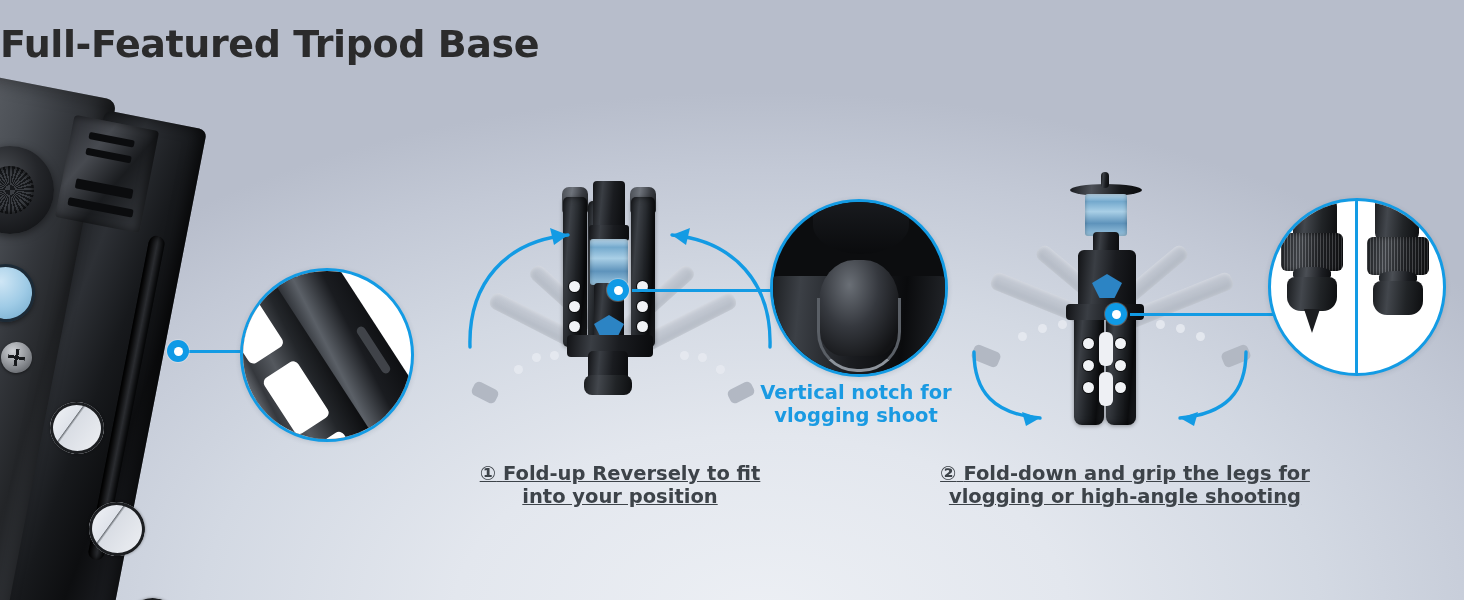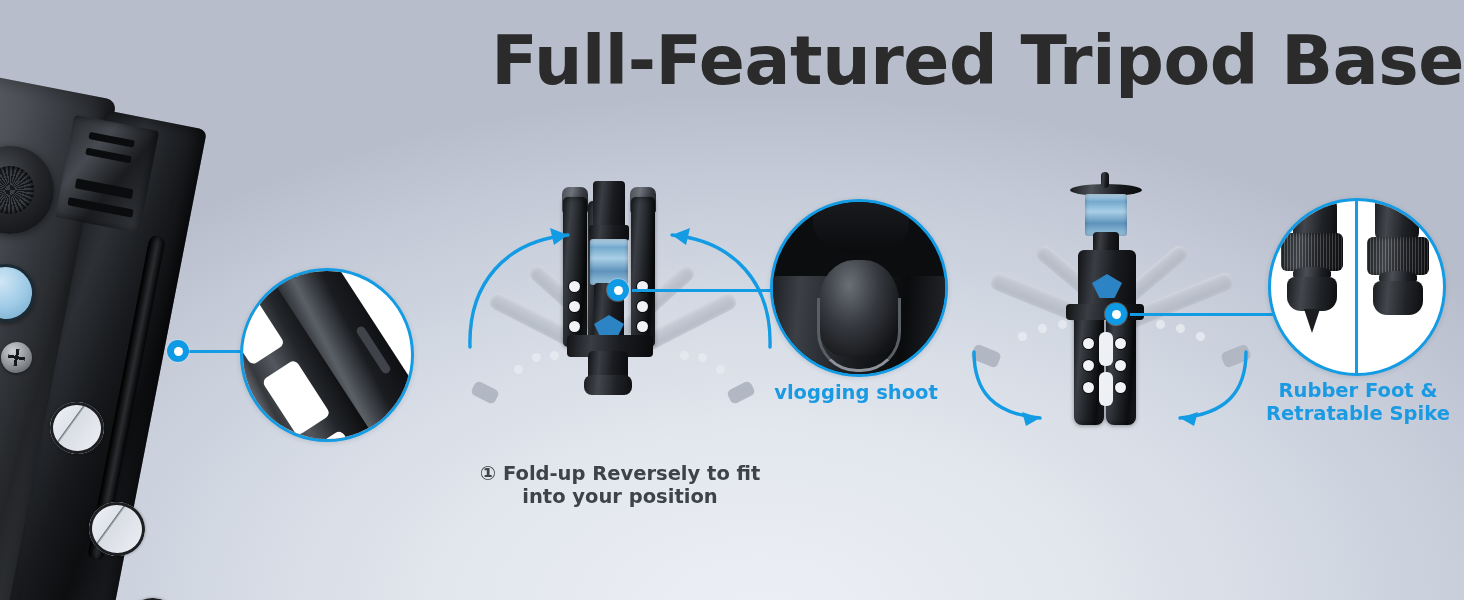--- a/index.html
+++ b/index.html
@@ -10,33 +10,33 @@
   }
   #stage{
     position:relative;width:1464px;height:600px;overflow:hidden;
     background:
       radial-gradient(ellipse 900px 520px at 52% 102%, #eceff4 0%, #e3e7ee 34%, #d3d9e3 62%, #c3c9d6 85%, #b7bdcb 100%),
       linear-gradient(160deg,#b9bfcd 0%,#c6ccd8 45%,#dde1e9 100%);
   }
 
   
   .title{
-    position:absolute;left:0;right:0;top:24px;text-align:right;
-    font-size:68px;font-weight:700;color:#2b2b2c;letter-spacing:-.4px;
+    position:absolute;left:0;right:0;top:24px;text-align:left;
+    font-size:38px;font-weight:700;color:#2b2b2c;letter-spacing:-.4px;
     line-height:1.08;white-space:nowrap;
   }
   .subtitle{
     position:absolute;left:0;right:0;top:100px;text-align:center;
     font-size:23px;font-weight:400;color:#3f4247;letter-spacing:-.1px;white-space:nowrap;
   }
 
   
   .cap{position:absolute;text-align:center;line-height:1.2;}
   .cap.blue{color:#1a9ae2;font-weight:700;}
-  .cap.dark{color:#3d4349;font-weight:700;}
+  .cap.dark{color:#3d4349;font-weight:700;text-decoration:underline;}
 
   
   .circle{
     position:absolute;border-radius:50%;
     border:3px solid #139be4;background:#ffffff;overflow:hidden;
     box-shadow:0 1px 5px rgba(40,55,80,.16);
   }
 
   
   .dot{
@@ -278,20 +278,21 @@
     <div style="position:absolute;left:46px;top:58px;width:80px;height:96px;border-radius:44% 44% 30% 30%;
                 background:radial-gradient(ellipse at 38% 26%,#6a6f76 0%,#35383e 42%,#121315 82%);"></div>
     <div style="position:absolute;left:44px;top:96px;width:84px;height:74px;border-radius:0 0 40px 40px;
                 border-left:3px solid #5a5f66;border-right:3px solid #5a5f66;border-bottom:3px solid #8d939b;
                 box-sizing:border-box;"></div>
     <div style="position:absolute;left:40px;top:-6px;width:96px;height:58px;border-radius:0 0 50% 50%;
                 background:linear-gradient(180deg,#1a1c20 0%,#0a0b0d 100%);"></div>
   </div>
 
   <div class="cap blue" style="left:756px;top:381px;width:200px;font-size:19.5px;">
+    <div>Vertical notch for</div>
     <div>vlogging shoot</div>
   </div>
 
   <div style="position:absolute;left:960px;top:170px;width:300px;height:270px;">
 
     <div class="ghost-leg" style="left:24px;top:142px;width:112px;height:18px;transform:rotate(22deg);transform-origin:right center;"></div>
     <div class="ghost-leg" style="left:56px;top:134px;width:98px;height:16px;transform:rotate(40deg);transform-origin:right center;"></div>
     <div class="ghost-leg" style="left:150px;top:134px;width:98px;height:16px;transform:rotate(-40deg);transform-origin:left center;"></div>
     <div class="ghost-leg" style="left:168px;top:142px;width:112px;height:18px;transform:rotate(-22deg);transform-origin:left center;"></div>
     <div class="ghost-foot" style="left:12px;top:178px;width:28px;height:16px;transform:rotate(22deg);"></div>
@@ -328,38 +329,38 @@
     <svg class="arrow-svg" style="left:8px;top:178px;" width="100" height="80" viewBox="0 0 100 80">
       <path d="M6 4 C6 44 26 66 72 70" fill="none" stroke="#139be4" stroke-width="3.4" stroke-linecap="round"></path>
       <path d="M72 70 L54 64 L58 78 Z" fill="#139be4"></path>
     </svg>
     <svg class="arrow-svg" style="left:192px;top:178px;" width="100" height="80" viewBox="0 0 100 80">
       <path d="M94 4 C94 44 74 66 28 70" fill="none" stroke="#139be4" stroke-width="3.4" stroke-linecap="round"></path>
       <path d="M28 70 L46 64 L42 78 Z" fill="#139be4"></path>
     </svg>
   </div>
 
+  <div class="cap dark" style="left:935px;top:462px;width:380px;font-size:19.5px;">
+    <div><span>②</span> <span>Fold-down and grip the legs for</span></div>
+    <div>vlogging or high-angle shooting</div>
+  </div>
 
   <div class="lead" style="left:1130px;top:313px;width:146px;"></div>
   <div class="dot" style="left:1105px;top:303px;"></div>
 
   <div class="circle" style="left:1268px;top:198px;width:172px;height:172px;">
 
     <div class="foot-rub" style="left:22px;top:-10px;width:44px;height:50px;border-radius:10px 16px 8px 8px;"></div>
     <div class="foot-knurl" style="left:10px;top:32px;width:62px;height:38px;"></div>
     <div class="foot-neck" style="left:22px;top:66px;width:38px;height:14px;"></div>
     <div class="foot-rub" style="left:16px;top:76px;width:50px;height:34px;border-radius:8px 8px 14px 14px;"></div>
     <div class="spike" style="left:33px;top:108px;border-left:8px solid transparent;border-right:8px solid transparent;border-top:24px solid #1b1d20;"></div>
 
     <div class="divider" style="left:84px;top:0;height:172px;"></div>
 
     <div class="foot-rub" style="left:104px;top:-12px;width:44px;height:52px;border-radius:14px 10px 8px 8px;"></div>
     <div class="foot-knurl" style="left:96px;top:36px;width:62px;height:38px;"></div>
     <div class="foot-neck" style="left:108px;top:70px;width:38px;height:14px;"></div>
     <div class="foot-rub" style="left:102px;top:80px;width:50px;height:34px;border-radius:8px 8px 14px 14px;"></div>
   </div>
 
-  <div class="cap blue" style="left:1258px;top:379px;width:200px;font-size:19.5px;">
-    <div>Rubber Foot &amp;</div>
-    <div>Retratable Spike</div>
-  </div>
 
 </div>
 
 </body></html>

